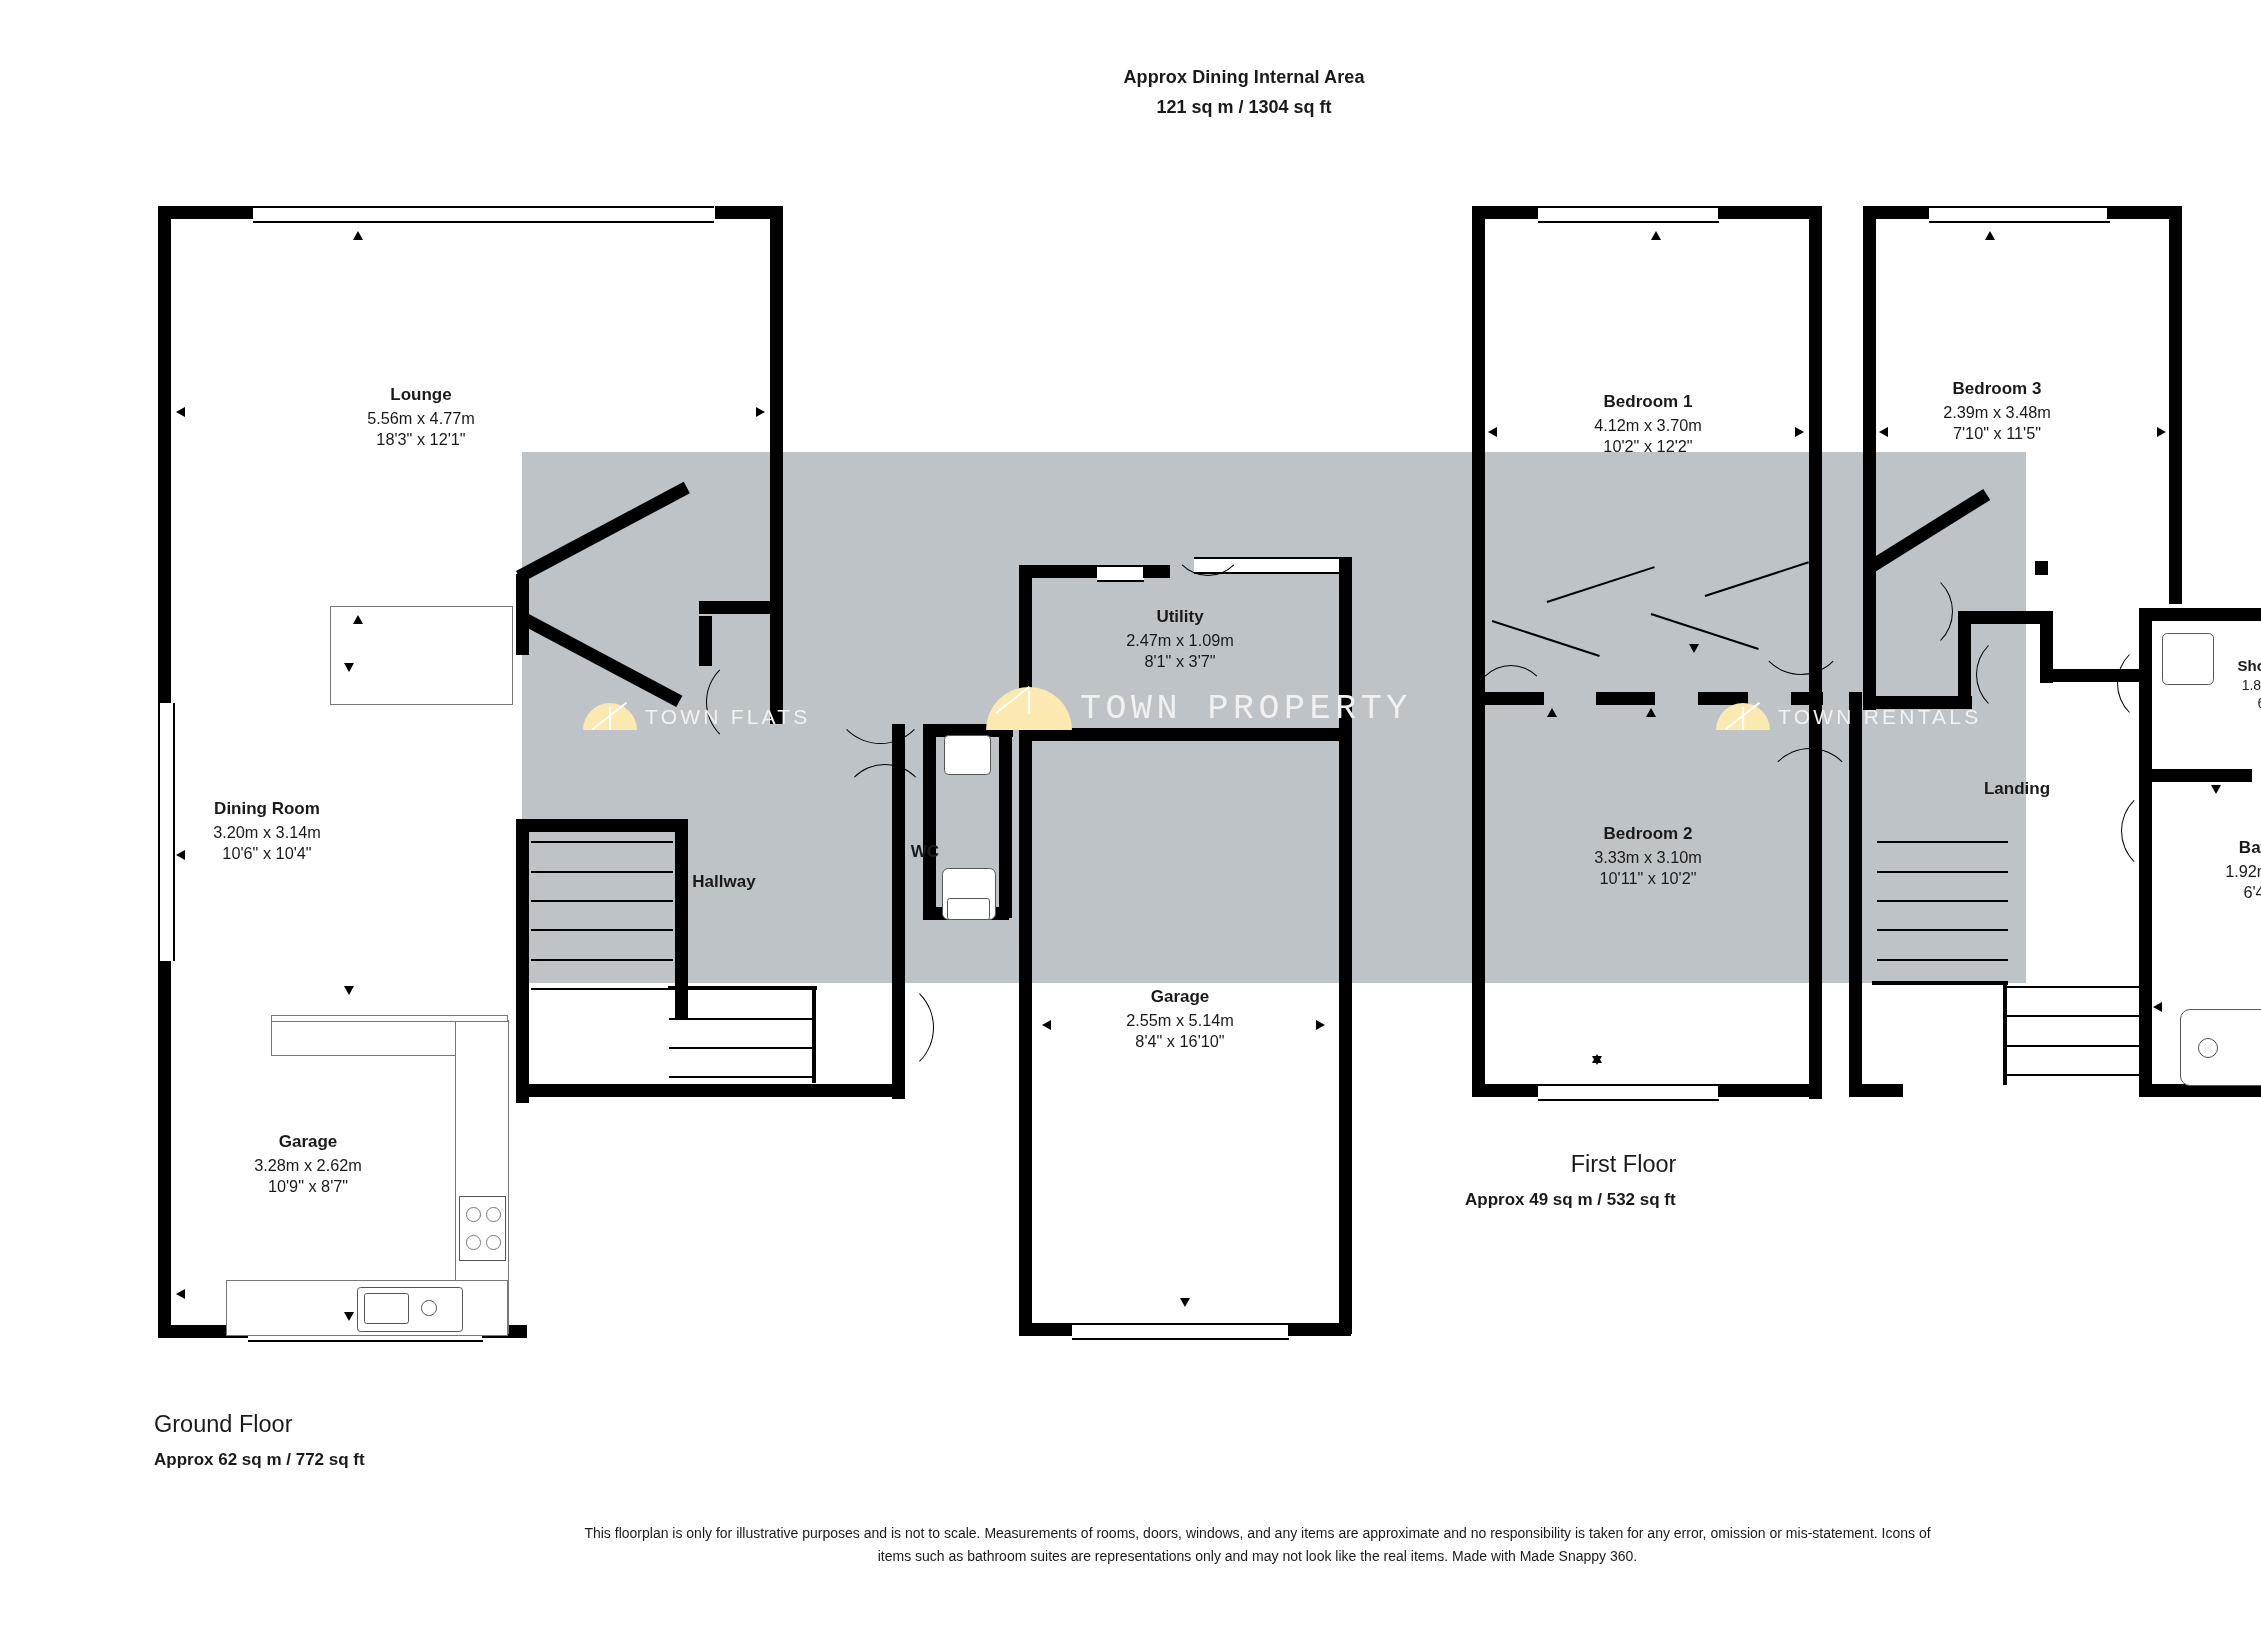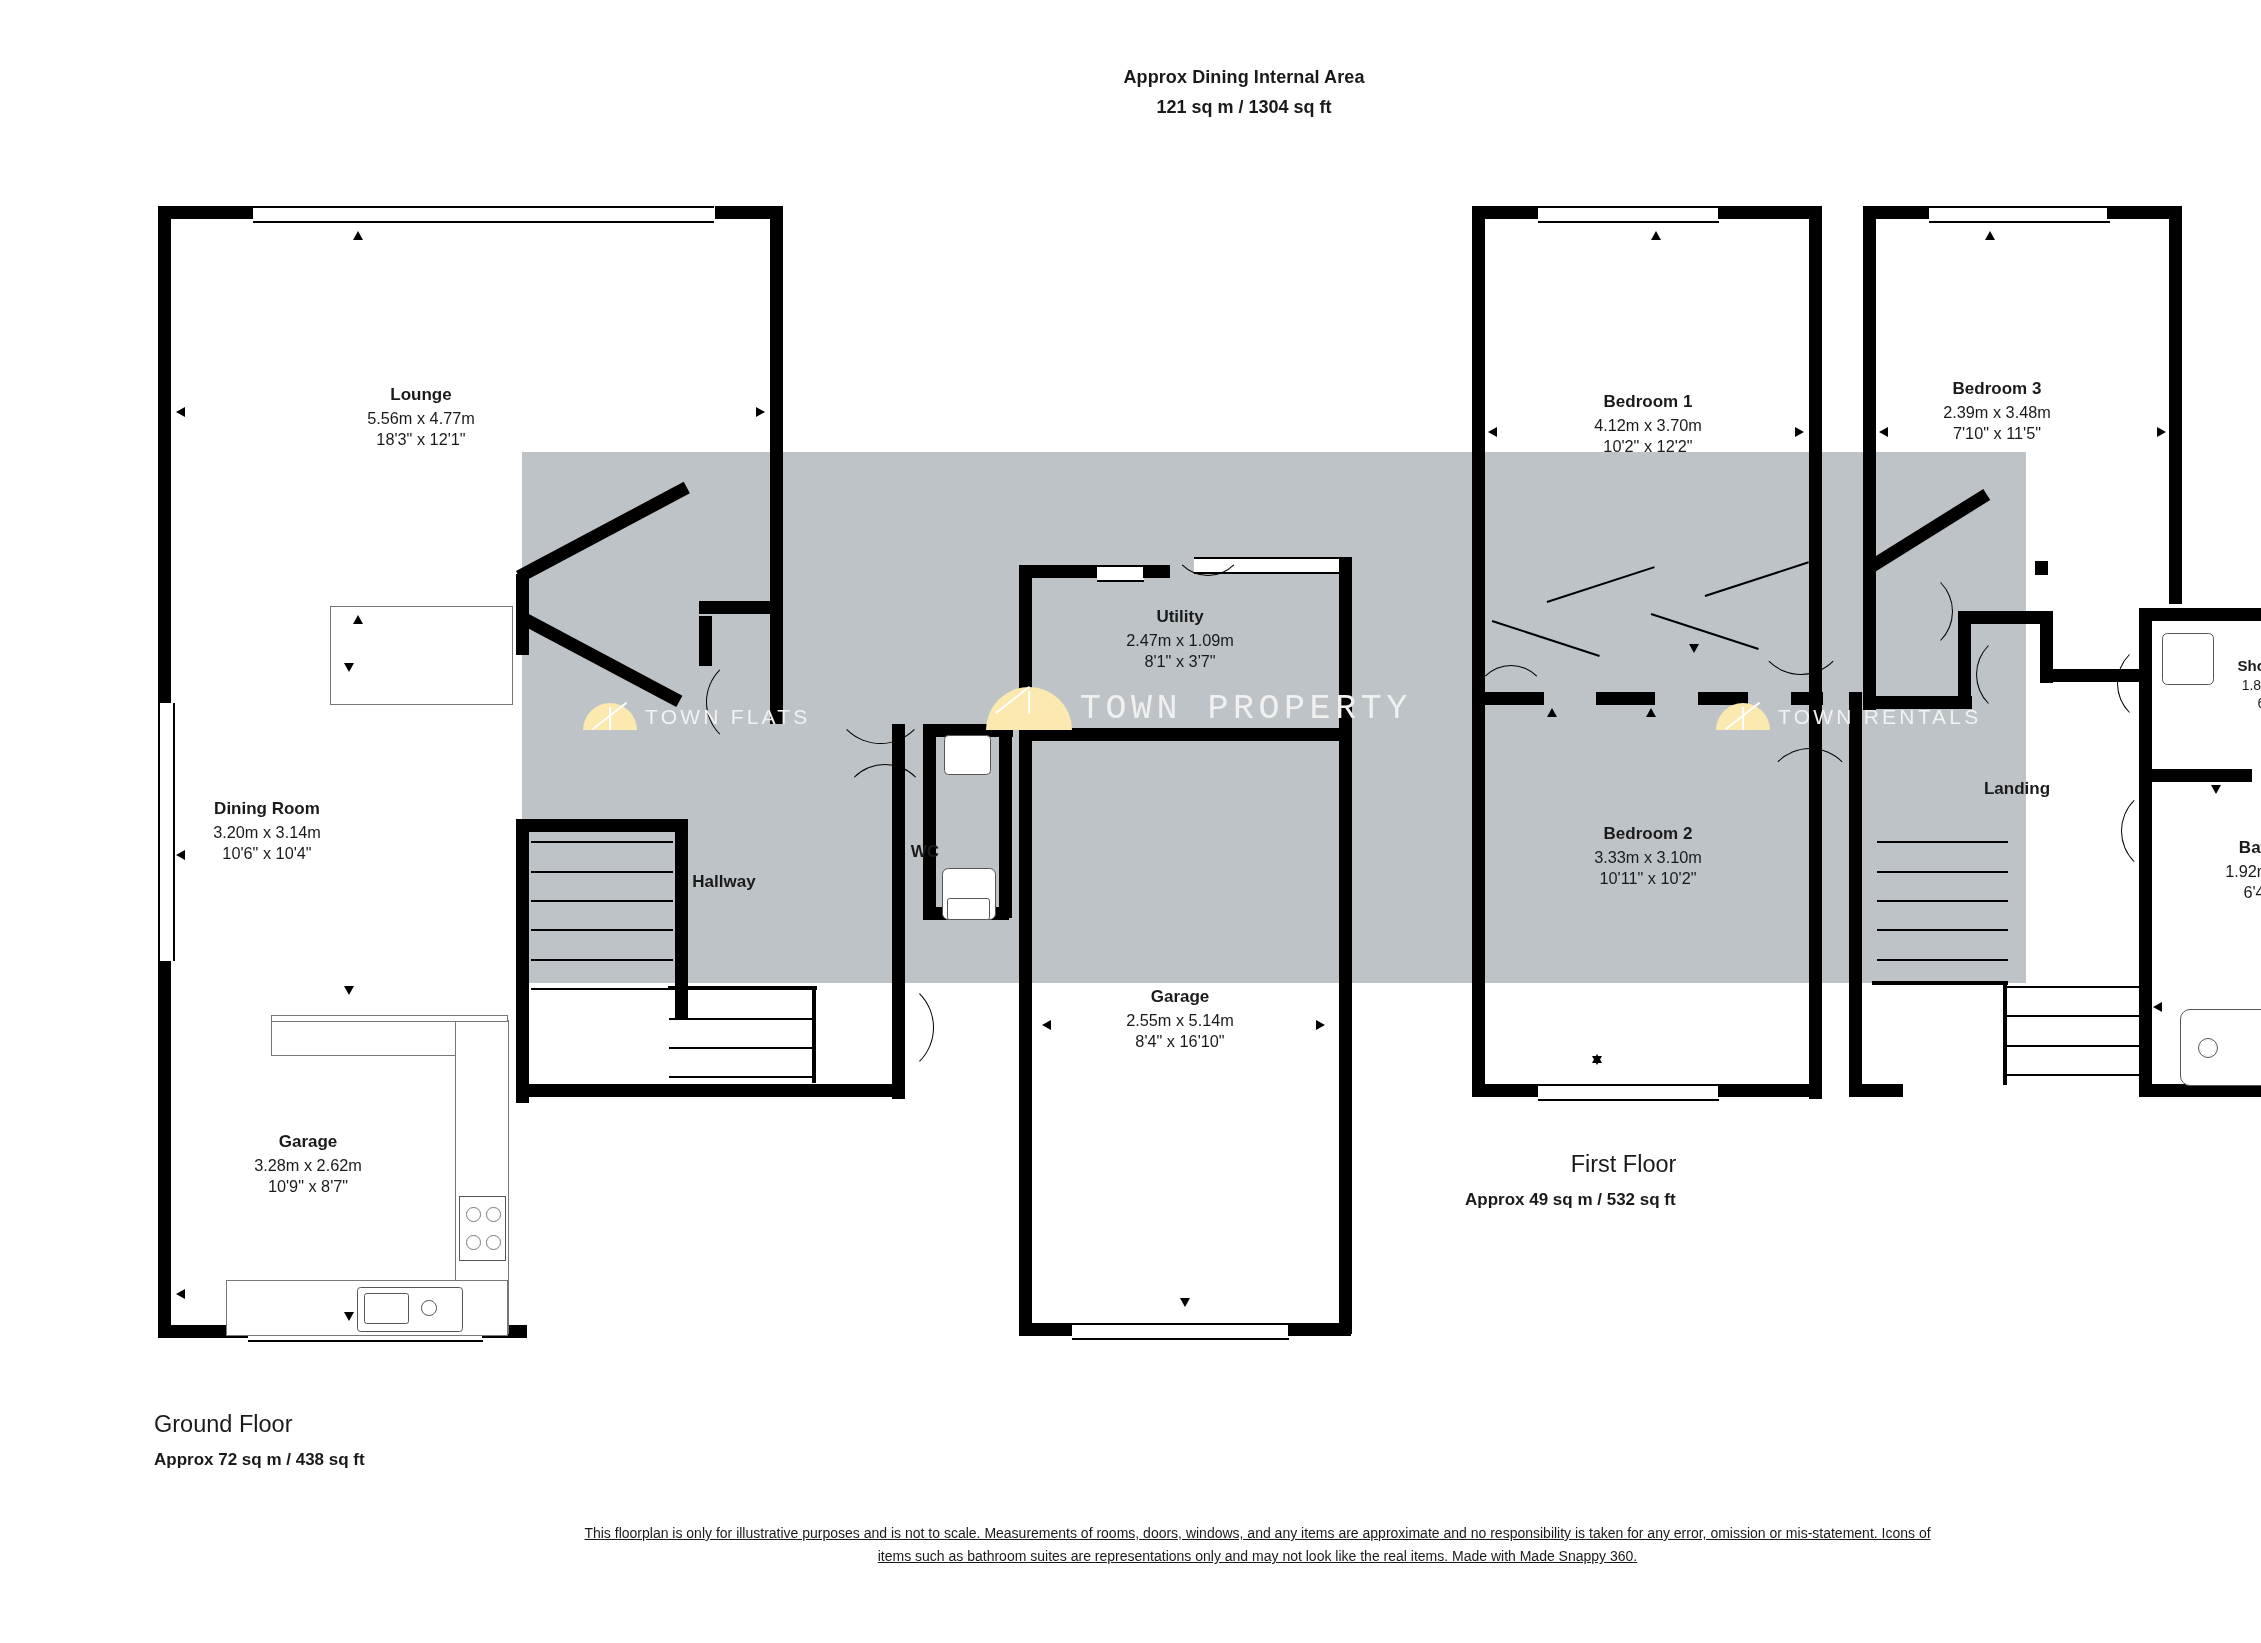--- a/index.html
+++ b/index.html
@@ -30,21 +30,20 @@
   .rl .nm { font-size: 17px; font-weight: bold; display:block; margin-bottom: 2.3px;}
   .rl .dm { display:block; font-size: 16.3px; }
 
   .disclaimer {
     position: absolute;
     text-align: center;
     font-size: 14px;
     line-height: 1.65;
     color: #1a1a1a;
     width: 1357px;
-    text-decoration: underline;
   }
 
   
   .w { position: absolute; background: #000; }
   .thin { position: absolute; background: #000; }
   .win { position: absolute; background: #fff; border-top: 2.3px solid #000; border-bottom: 2.3px solid #000; }
   .winv { position: absolute; background: #fff; border-left: 2.3px solid #000; border-right: 2.3px solid #000; }
 
   
   .band { position: absolute; background: #b9c0c4; opacity: .95; }
@@ -380,21 +379,21 @@
     <span class="dm" style="font-size:14px;">6'2" x 3'6"</span>
   </div>
 
   <div class="txt rl" style="left:2175px; top:837px; width:208px;">
     <span class="nm">Bathroom</span>
     <span class="dm">1.92m x 2.60m</span>
     <span class="dm">6'4" x 8'6"</span>
   </div>
 
   <div class="txt floor-title" style="left:154px; top:1409px; width:317px; text-align:left;">Ground Floor</div>
-  <div class="txt floor-sub" style="left:154px; top:1449px; width:407px; text-align:left;">Approx 72 sq m / 438 sq ft</div>
+  <div class="txt floor-sub" style="left:154px; top:1449px; width:407px; text-align:left;">Approx 62 sq m / 772 sq ft</div>
 
   <div class="txt floor-title" style="left:1465px; top:1149px; width:317px; text-align:center;">First Floor</div>
   <div class="txt floor-sub" style="left:1465px; top:1189px; width:407px; text-align:left;">Approx 49 sq m / 532 sq ft</div>
 
   <div class="disclaimer" style="left:579px; top:1522px;">This floorplan is only for illustrative purposes and is not to scale. Measurements of rooms, doors, windows, and any items are approximate and no responsibility is taken for any error, omission or mis-statement. Icons of items such as bathroom suites are representations only and may not look like the real items. Made with Made Snappy 360.</div>
 
 </div>
 
 
 </body></html>

